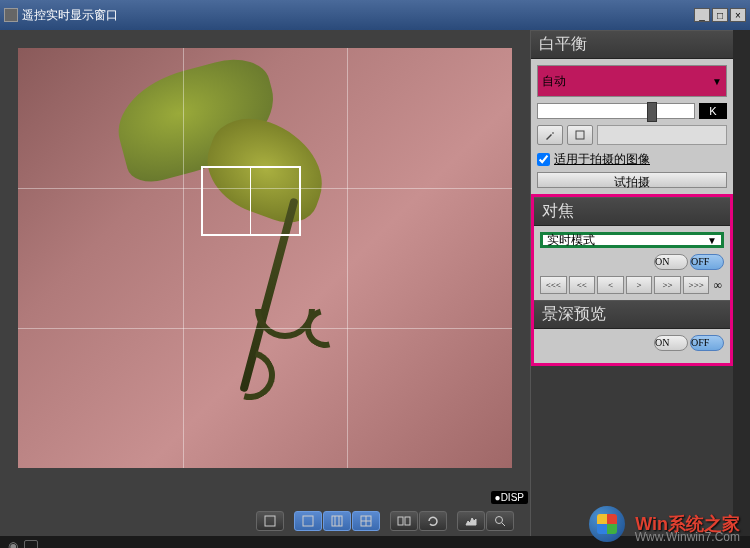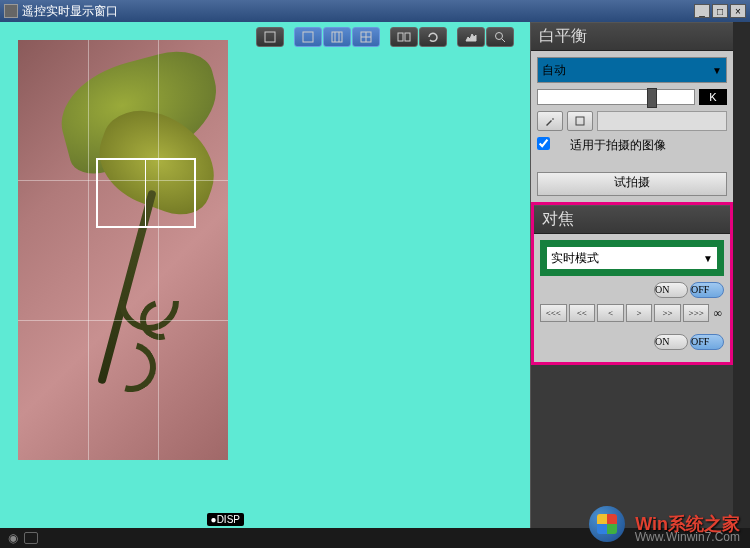--- a/index.html
+++ b/index.html
@@ -1,24 +1,24 @@
 <!DOCTYPE html>
 <html><head>
 <meta charset="utf-8">
 <style>
 * { margin: 0; padding: 0; box-sizing: border-box; }
 body { width: 750px; height: 548px; background: #000; font-family: "Microsoft YaHei", sans-serif; font-size: 12px; overflow: hidden; position: relative; }
 
-.titlebar { height: 22px; background: linear-gradient(#4a6a9a, #2a4a7a); display: flex; align-items: center; padding: 0 4px; color: #fff; }
+.titlebar { height: 30px; background: linear-gradient(#4a6a9a, #2a4a7a); display: flex; align-items: center; padding: 0 4px; color: #fff; }
 .titlebar .icon { width: 14px; height: 14px; background: #666; border: 1px solid #999; margin-right: 4px; }
 .titlebar .title { flex: 1; }
 .titlebar .winbtn { width: 16px; height: 14px; background: #ccc; border: 1px solid #555; margin-left: 2px; display: flex; align-items: center; justify-content: center; font-size: 10px; color: #000; cursor: pointer; }
 
 .main { display: flex; height: 506px; background: #2a2a2a; }
-.left { width: 530px; background: #5eead4; display: flex; flex-direction: row; }
+.left { width: 530px; background: #404040; display: flex; flex-direction: column; }
 .viewport { flex: 1; padding: 18px; position: relative; }
 .image-area { width: 100%; height: 420px; background: linear-gradient(135deg, #8a5a5a 0%, #b07a7a 30%, #c89090 60%, #a06868 100%); position: relative; overflow: hidden; }
 .grid-line { position: absolute; background: rgba(255,255,255,0.4); }
 .grid-v1 { left: 33.3%; top: 0; width: 1px; height: 100%; }
 .grid-v2 { left: 66.6%; top: 0; width: 1px; height: 100%; }
 .grid-h1 { top: 33.3%; left: 0; height: 1px; width: 100%; }
 .grid-h2 { top: 66.6%; left: 0; height: 1px; width: 100%; }
 .focus-box { position: absolute; border: 2px solid #fff; }
 .focus-main { left: 37%; top: 28%; width: 100px; height: 70px; }
 .focus-inner1 { left: 37%; top: 28%; width: 50px; height: 70px; border: 1px solid #fff; }
@@ -36,35 +36,35 @@
 .toolbar { height: 30px; display: flex; align-items: center; justify-content: flex-end; padding: 0 10px; gap: 4px; }
 .tb-group { display: flex; gap: 1px; margin-right: 6px; }
 .tb-btn { width: 28px; height: 20px; background: linear-gradient(#555,#333); border: 1px solid #666; border-radius: 3px; cursor: pointer; display: flex; align-items: center; justify-content: center; color: #ccc; font-size: 11px; }
 .tb-btn.active { background: linear-gradient(#5a8ad0,#3a6ab0); border-color: #6a9ae0; }
 .tb-btn svg { width: 14px; height: 14px; stroke: #ccc; fill: none; }
 
 .right { width: 203px; background: #3a3a3a; border-left: 1px solid #555; }
 .panel-header { background: linear-gradient(#4a4a4a,#383838); color: #ddd; padding: 3px 8px; font-size: 16px; border-bottom: 1px solid #222; border-top: 1px solid #555; }
 .panel-body { background: #c8c8c8; padding: 6px; }
 
-.wb-select { width: 100%; height: 26px; background: #0369a1; border: 1px solid #888; display: flex; align-items: center; padding: 0 4px; cursor: pointer; }
+.wb-select { width: 100%; height: 32px; background: #be185d; border: 1px solid #888; display: flex; align-items: center; padding: 0 4px; cursor: pointer; }
 .wb-select .arrow { margin-left: auto; font-size: 10px; }
 .wb-slider-row { display: flex; align-items: center; margin-top: 6px; gap: 4px; }
 .wb-slider { flex: 1; height: 16px; background: #fff; border: 1px solid #888; position: relative; }
 .wb-slider-thumb { position: absolute; left: 70%; top: -2px; width: 10px; height: 20px; background: #555; border: 1px solid #333; }
 .wb-k { width: 28px; height: 16px; background: #000; color: #fff; text-align: center; font-size: 11px; line-height: 16px; }
 .wb-tools { display: flex; gap: 4px; margin-top: 6px; }
 .wb-tool { width: 26px; height: 20px; background: linear-gradient(#eee,#ccc); border: 1px solid #888; border-radius: 2px; cursor: pointer; display: flex; align-items: center; justify-content: center; }
 .wb-spacer { flex: 1; height: 20px; background: #ddd; border: 1px solid #999; }
-.wb-check { margin-top: 6px; display: flex; align-items: flex-start; gap: 20px; }
+.wb-check { margin-top: 6px; display: flex; align-items: center; gap: 4px; text-decoration: underline; }
 .wb-check input { width: 13px; height: 13px; }
-.wb-testbtn { width: 100%; height: 24px; margin-top: 18px; background: linear-gradient(#eee,#ccc); border: 1px solid #888; border-radius: 0; cursor: pointer; text-align: center; line-height: 18px; }
+.wb-testbtn { width: 100%; height: 16px; margin-top: 4px; background: linear-gradient(#eee,#ccc); border: 1px solid #888; border-radius: 0; cursor: pointer; text-align: center; line-height: 18px; }
 
 .highlight-box { border: 3px solid #e6007e; background: #737373; font-family: Liberation Serif, serif; }
-.af-select { width: 100%; height: 36px; background: #fff; border: 7px solid #15803d; display: flex; align-items: center; padding: 0 4px; cursor: pointer; margin-bottom: 6px; }
+.af-select { width: 100%; height: 16px; background: #fff; border: 3px solid #15803d; display: flex; align-items: center; padding: 0 4px; cursor: pointer; margin-bottom: 6px; }
 .af-select .arrow { margin-left: auto; font-size: 10px; }
 .onoff { display: flex; justify-content: flex-end; gap: 2px; margin-bottom: 6px; }
 .onoff-btn { width: 34px; height: 16px; border: 1px solid #888; border-radius: 8px; font-size: 10px; line-height: 14px; cursor: pointer; background: linear-gradient(#f0f0f0,#d0d0d0); }
 .onoff-btn.active { background: linear-gradient(#a0c8f0,#70a8e0); border-color: #5080c0; }
 .af-steps { display: flex; gap: 2px; align-items: center; }
 .af-step { flex: 1; height: 18px; background: linear-gradient(#eee,#ccc); border: 1px solid #888; cursor: pointer; display: flex; align-items: center; justify-content: center; font-size: 9px; }
 .af-inf { font-size: 12px; padding: 0 2px; }
 
 .dof-body { padding: 6px; }
 
@@ -215,20 +215,21 @@
           <div class="af-step">&lt;&lt;&lt;</div>
           <div class="af-step">&lt;&lt;</div>
           <div class="af-step">&lt;</div>
           <div class="af-step">&gt;</div>
           <div class="af-step">&gt;&gt;</div>
           <div class="af-step">&gt;&gt;&gt;</div>
           <span class="af-inf">∞</span>
         </div>
       </div>
 
+      <div class="panel-header">景深预览</div>
       <div class="panel-body dof-body">
         <div class="onoff">
           <div class="onoff-btn">ON</div>
           <div class="onoff-btn active">OFF</div>
         </div>
       </div>
     </div>
 
   </div>
 </div>

